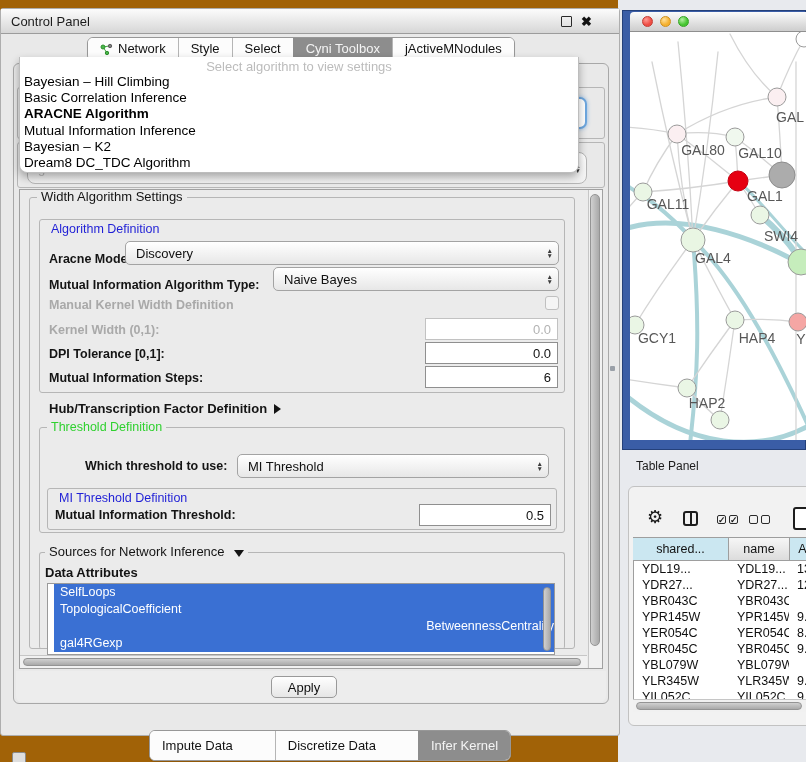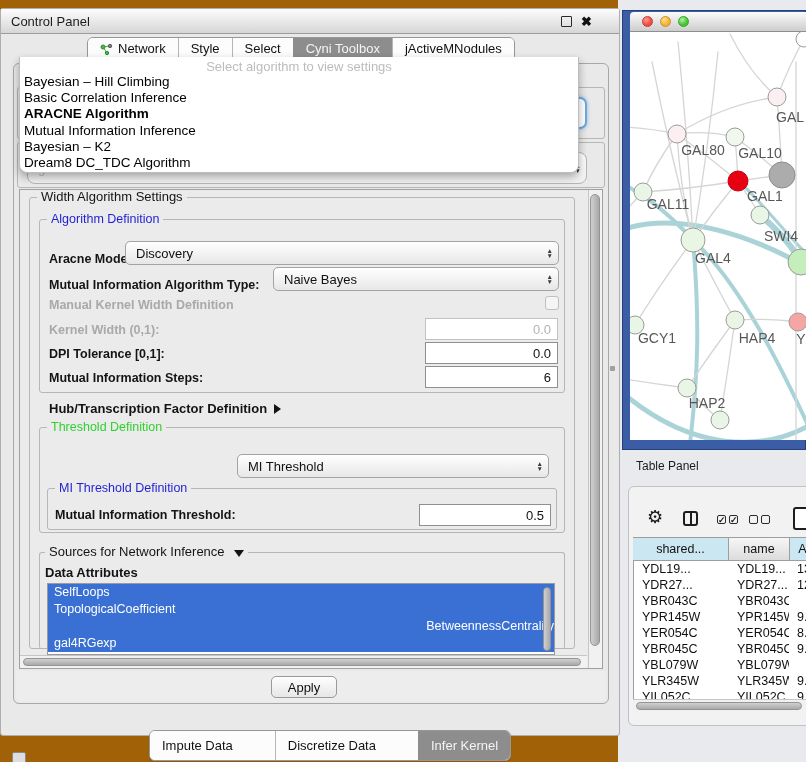--- a/index.html
+++ b/index.html
@@ -21,21 +21,21 @@
   .popup{background:#fff;border:1px solid #bdbdbd;border-top:none;border-radius:0 0 8px 8px;box-shadow:0 4px 9px rgba(0,0,0,.32);z-index:60;}
   .popup .hint{text-align:center;color:#bcbcbc;font-size:13px;line-height:15px;}
   .popup .it{font-size:13.5px;line-height:16.2px;padding-left:4px;color:#000;white-space:nowrap;}
   .popup .it.b{font-weight:bold;}
   
   .panelbox{background:#e9e9e9;border:1px solid #a8a8a8;border-radius:6px;}
   .subbox{border:1px solid #b6b6b6;border-radius:3px;}
   .scrollpane{background:#ebebeb;border:1px solid #a0a0a0;}
   .group{border:1px solid #b6b6b6;border-radius:3px;}
   .gtitle{position:absolute;background:#ebebeb;padding:0 4px;font-size:12.5px;white-space:nowrap;line-height:14px;}
-  .t-blue{color:#1f1fd6;}
+  .t-blue{color:#1f1fd6;margin-top:10px;}
   .t-green{color:#2fd12f;}
   .t-black{color:#141414;}
   .lbl{font-size:12.5px;font-weight:bold;color:#141414;white-space:nowrap;}
   .lbl.dis{color:#a9a9a9;}
   
   .combo{background:linear-gradient(#ffffff,#e7e7e7);border:1px solid #a3a3a3;border-radius:5px;}
   .combo .val{position:absolute;left:10px;top:0;bottom:0;font-size:13px;color:#111;display:flex;align-items:center;white-space:nowrap;}
   .combo .step{position:absolute;right:5px;top:50%;transform:translateY(-50%);font-size:6.5px;line-height:4.5px;color:#3a3a3a;text-align:center;}
   .combo.ghost{background:linear-gradient(#ffffff,#f0f0f0);border:1px solid #b6b6b6;border-radius:8px;}
   .combo.ghost .val{color:#bdbdbd;}
@@ -188,40 +188,41 @@
       </div>
 
     <div class="abs" style="left:48px;top:391px;height:17px;display:flex;align-items:center;gap:7px;">
       <span class="lbl" style="font-size:13px;">Hub/Transcription Factor Definition</span>
       <span class="tri-r"></span>
     </div>
 
     <div class="abs group" style="left:38px;top:418px;width:526px;height:106px;"></div>
     <div class="abs gtitle t-green" style="left:46px;top:411px;">Threshold Definition</div>
 
+    <div class="abs lbl" style="left:84px;top:445px;line-height:24px;">Which threshold to use:</div>
     <div class="abs combo" style="left:236px;top:445px;width:312px;height:24px;">
       <span class="val">MI Threshold</span>
       <span class="step">▲<br>▼</span>
     </div>
 
     <div class="abs group" style="left:46px;top:479px;width:510px;height:42px;"></div>
     <div class="abs gtitle t-blue" style="left:54px;top:472px;">MI Threshold Definition</div>
     <div class="abs lbl" style="left:54px;top:495px;line-height:22px;">Mutual Information Threshold:</div>
     <div class="abs field" style="left:418px;top:495px;width:132px;height:22px;">
         <span>0.5</span>
       </div>
 
     <div class="abs group" style="left:38px;top:543px;width:526px;height:97px;border-bottom:none;"></div>
     <div class="abs gtitle t-black" style="left:44px;top:536px;font-size:13px;">
       <span>Sources for Network Inference</span>
       <span class="tri-d" style="margin-left:6px;position:relative;top:1px;"></span>
     </div>
     <div class="abs lbl" style="left:44px;top:556px;font-size:13px;">Data Attributes</div>
 
-    <div class="abs attr-list" style="left:46px;top:574px;width:508px;height:72px;">
+    <div class="abs attr-list" style="left:46px;top:574px;width:508px;height:72px;padding-left:6px;">
       <div id="attr-items">
           <div class="attr-it" style="background: rgb(58, 112, 211);">SelfLoops</div>
           <div class="attr-it" style="background: rgb(58, 112, 211);">TopologicalCoefficient</div>
           <div class="attr-it" style="background: rgb(58, 112, 211); text-align: right;">BetweennessCentrality</div>
           <div class="attr-it" style="background: rgb(58, 112, 211);">gal4RGexp</div>
         </div>
       <div class="abs vthumb" style="right:3px;top:3px;width:8px;height:64px;"></div>
     </div>
 
     <div class="abs btn" style="left:270px;top:667px;width:66px;height:22px;">

